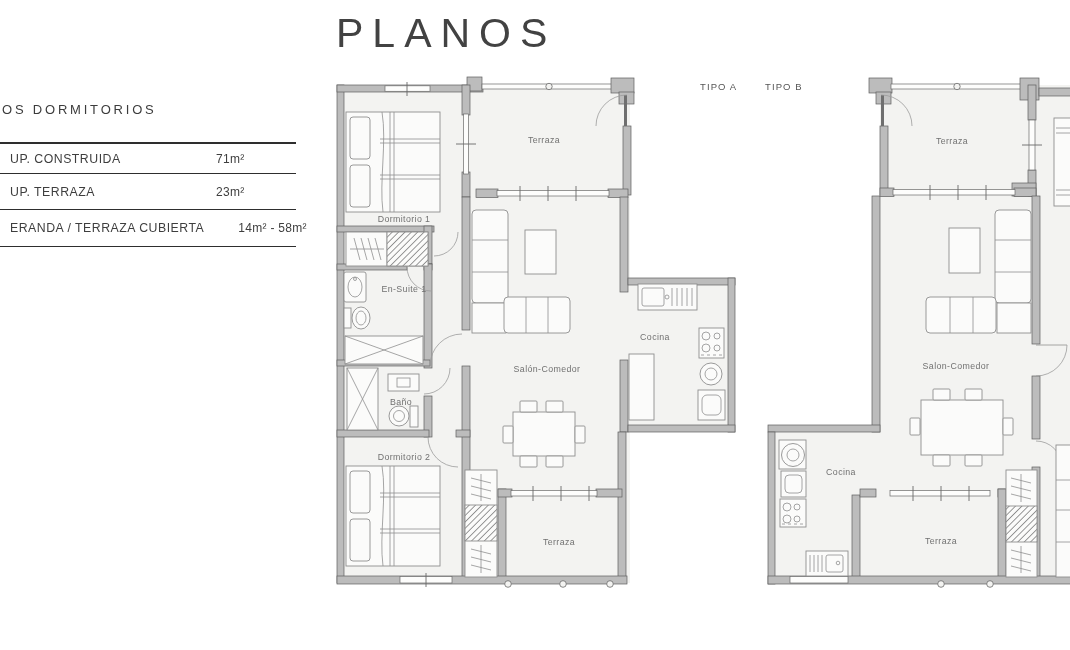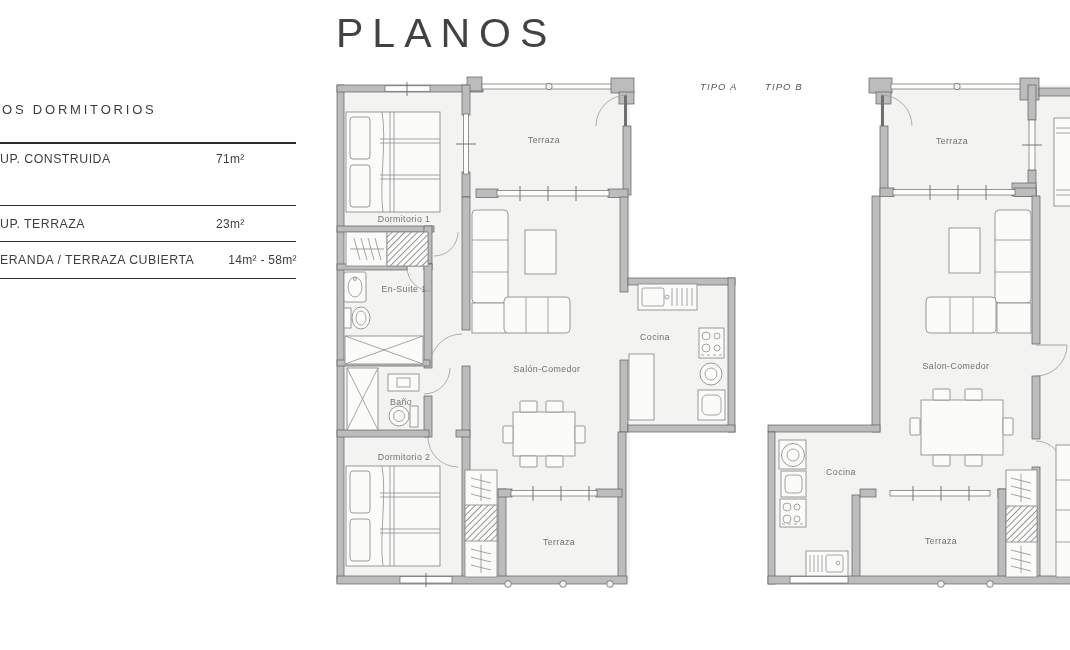--- a/index.html
+++ b/index.html
@@ -3,27 +3,27 @@
 <meta charset="utf-8">
 <style>
   html,body{margin:0;padding:0;background:#ffffff;}
   .canvas{position:relative;width:1070px;height:628px;background:#ffffff;overflow:hidden;
           font-family:"Liberation Sans","DejaVu Sans",sans-serif;}
   .page-title{position:absolute;left:336px;top:10px;font-size:41px;font-weight:300;
               letter-spacing:9px;color:#424242;}
   .info-heading{position:absolute;left:2px;top:102px;font-size:13px;font-weight:500;
                 letter-spacing:2.8px;color:#3c3c3c;white-space:nowrap;}
   .info-table{position:absolute;left:0;top:142px;width:296px;}
-  .info-row{display:flex;align-items:center;border-top:1px solid #2e2e2e;}
+  .info-row{display:flex;align-items:center;border-top:1px solid #2e2e2e;padding-left:10px;}
   .info-row:first-child{border-top:2px solid #2e2e2e;}
   .info-row:last-child{border-bottom:1px solid #2e2e2e;gap:34px;}
-  .row-1{height:29px;} .row-2{height:35px;margin-top:32px;} .row-3{height:36px;}
+  .row-1{height:29px;} .row-2{height:35px;} .row-3{height:36px;}
   .info-label{flex:1;font-size:12.3px;letter-spacing:.5px;color:#3e3e3e;white-space:nowrap;}
   .info-value{width:80px;font-size:12px;letter-spacing:.3px;color:#3e3e3e;white-space:nowrap;}
-  .tipo{position:absolute;top:81px;font-size:9.5px;font-weight:500;letter-spacing:1.1px;color:#565656;font-style:italic;}
+  .tipo{position:absolute;top:81px;font-size:9.5px;font-weight:500;letter-spacing:1.1px;color:#565656;}
   .tipo-a{left:700px;} .tipo-b{left:765px;}
   .plan{position:absolute;top:72px;}
   .plan-a{left:330px;width:415px;height:522px;}
   .plan-b{left:765px;width:305px;height:522px;}
   .room{fill:#f3f3f1;stroke:none;}
   .wall{fill:#bcbcbc;stroke:#5e5e5e;stroke-width:.7;}
   .win{fill:#fdfdfc;stroke:#6a6a6a;stroke-width:.7;}
   .tick{stroke:#6a6a6a;stroke-width:.9;}
   .f{fill:#fbfbfa;stroke:#8f8f8f;stroke-width:.9;}
   .fl{stroke:#8f8f8f;stroke-width:.8;fill:none;}

